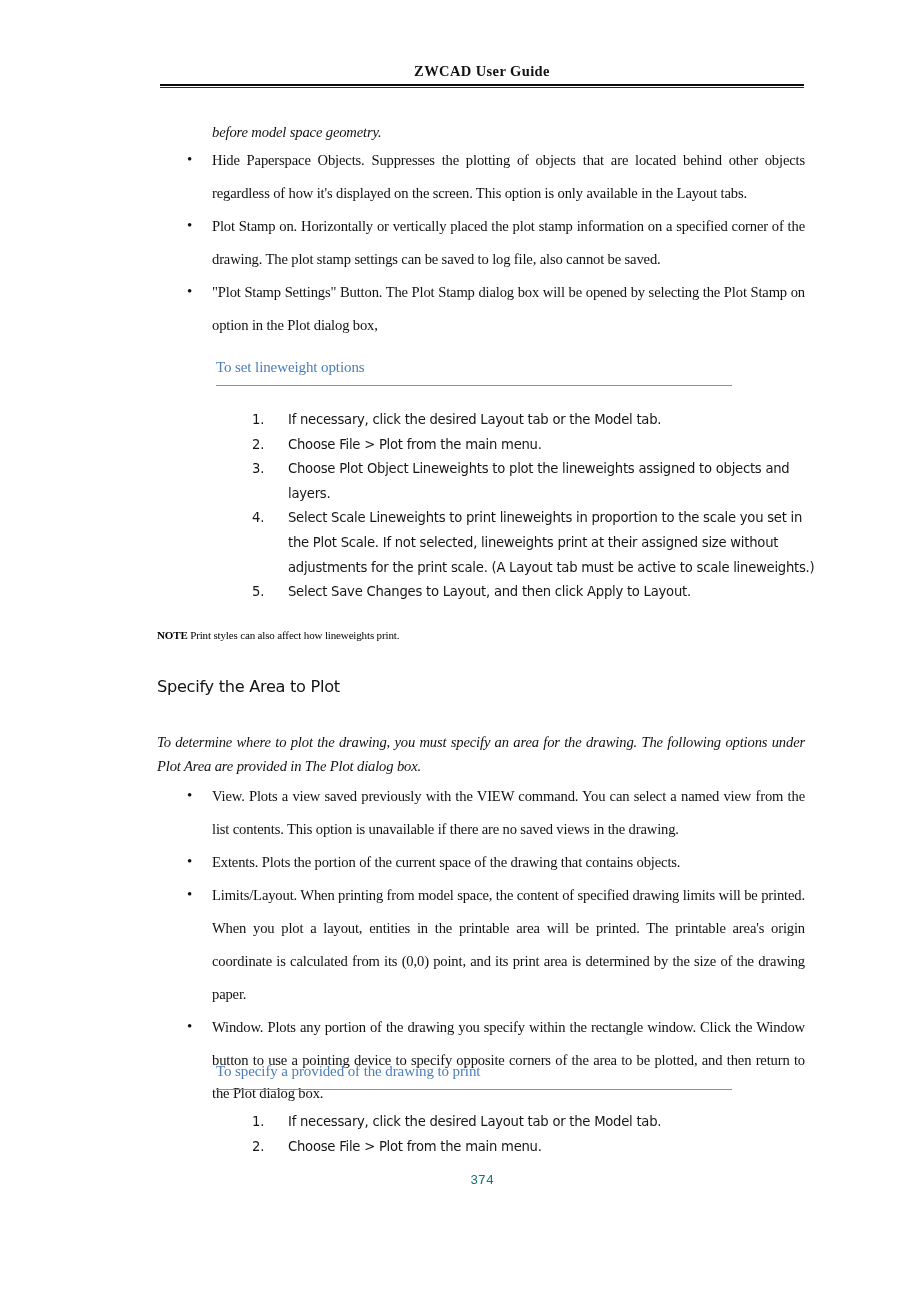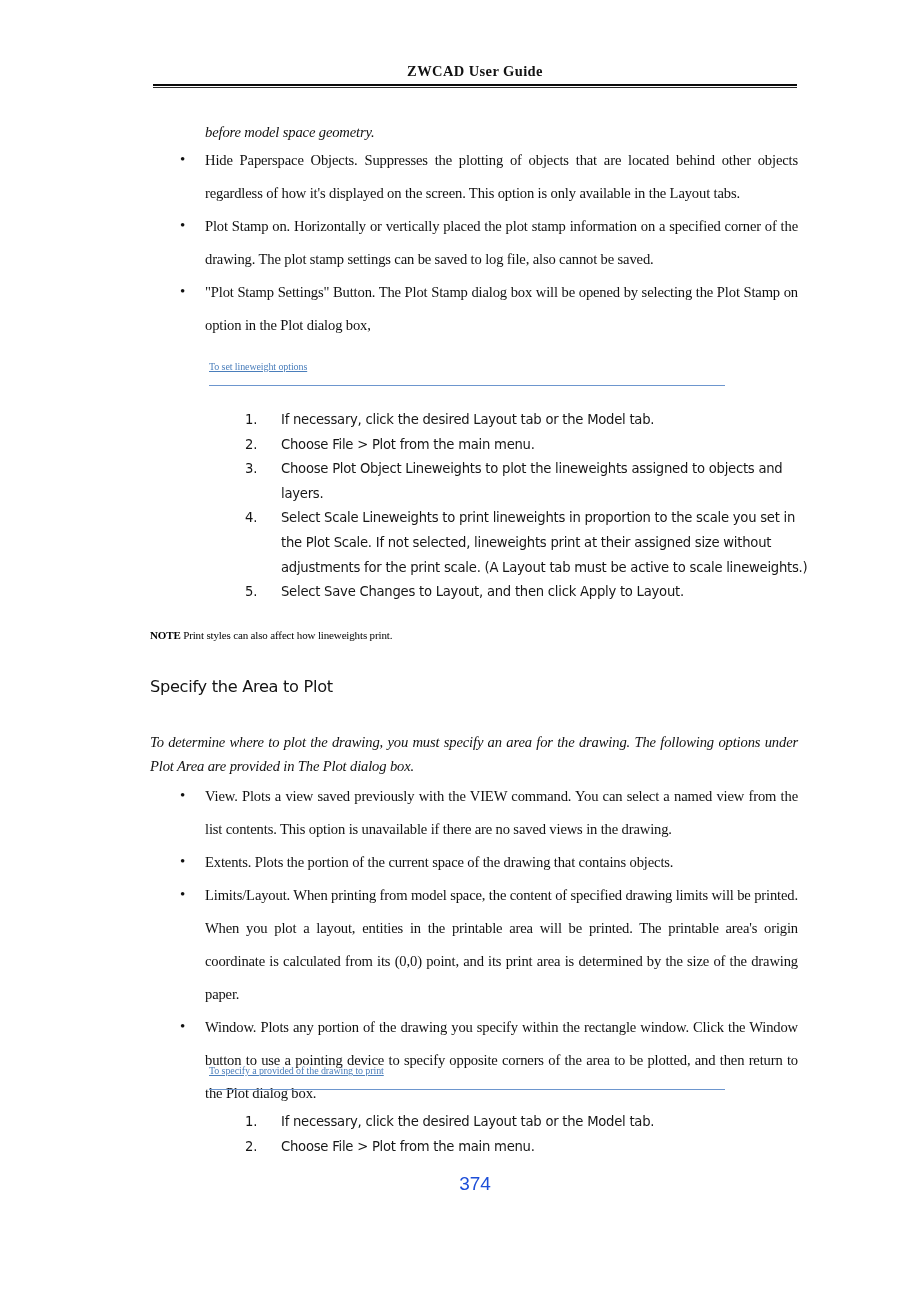--- a/index.html
+++ b/index.html
@@ -11,21 +11,21 @@
     width: 920px;
     height: 1300px;
     position: relative;
     font-family: "Liberation Serif", "DejaVu Serif", serif;
     color: #0d0d0d;
     overflow: hidden;
   }
 
   .page {
     position: absolute;
-    left: 5px; top: 0;
+    left: 12px; top: 0;
     width: 828px;
     height: 1300px;
   }
 
   
   .header {
     position: absolute;
     left: 148px;
     top: 62px;
     width: 644px;
@@ -114,25 +114,24 @@
   .bullets-2 {
     left: 145px;
     top: 780px;
     width: 648px;
   }
 
   
   .blue-head {
     position: absolute;
     font-family: "Liberation Serif", "DejaVu Serif", serif;
-    font-size: 10px;
+    font-size: 15px;
     color: #4a7ebb;
     letter-spacing: -0.1px;
     line-height: 20px;
-    text-decoration: underline;
   }
   .blue-rule {
     position: absolute;
     height: 0;
     border-top: 1.6px solid #6d96ce;
   }
   .blue-head-1 { left: 204px; top: 357px; }
   .blue-rule-1 { left: 204px; top: 385px; width: 516px; }
   .blue-head-2 { left: 204px; top: 1061px; }
   .blue-rule-2 { left: 204px; top: 1089px; width: 516px; }
@@ -192,23 +191,23 @@
     line-height: 22px;
   }
 
   
   .page-number {
     position: absolute;
     left: 148px;
     top: 1173px;
     width: 644px;
     text-align: center;
-    font-size: 19px;
-    color: #1d4ed8;
-    font-family: Liberation Sans, sans-serif;
+    font-size: 13px;
+    color: #0f766e;
+    font-family: Liberation Mono, monospace;
   }
 </style>
 </head>
 <body>
 
 <div class="page">
 
   <div class="header">
     <div class="header-title">ZWCAD User Guide</div>
   </div>

